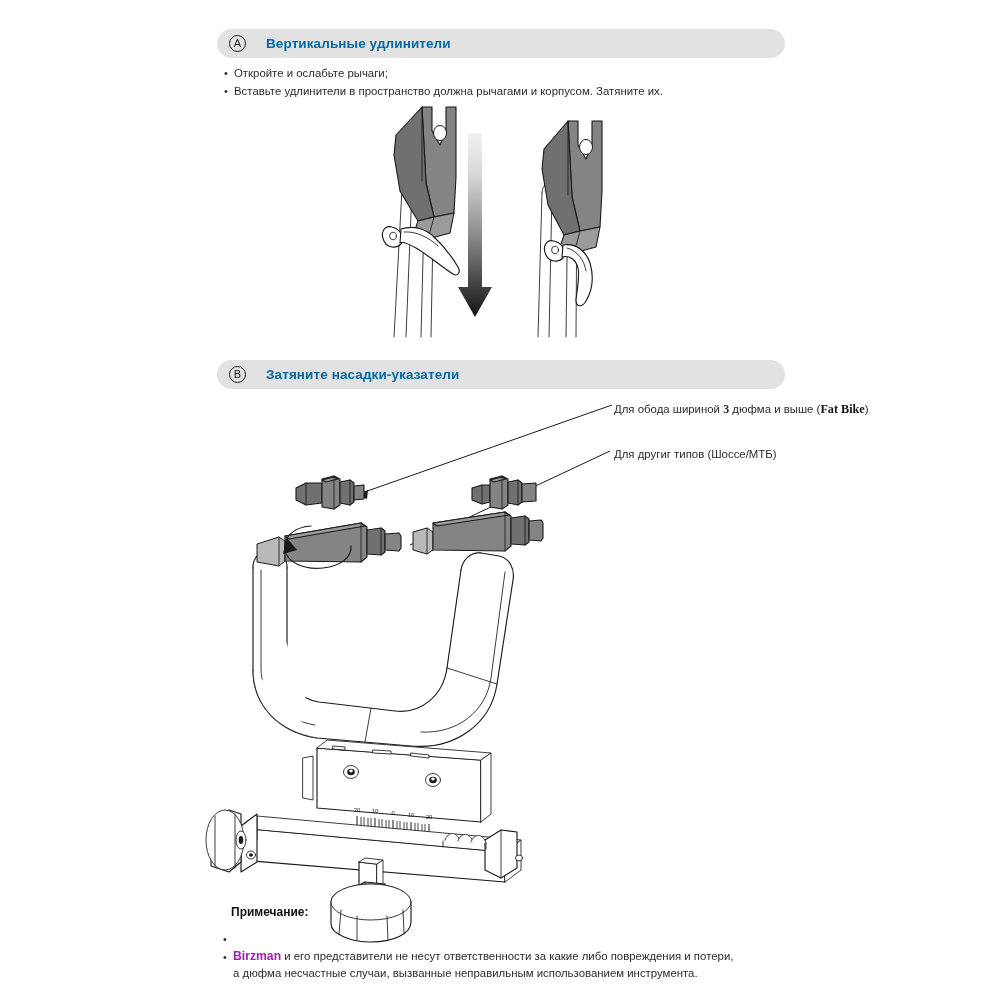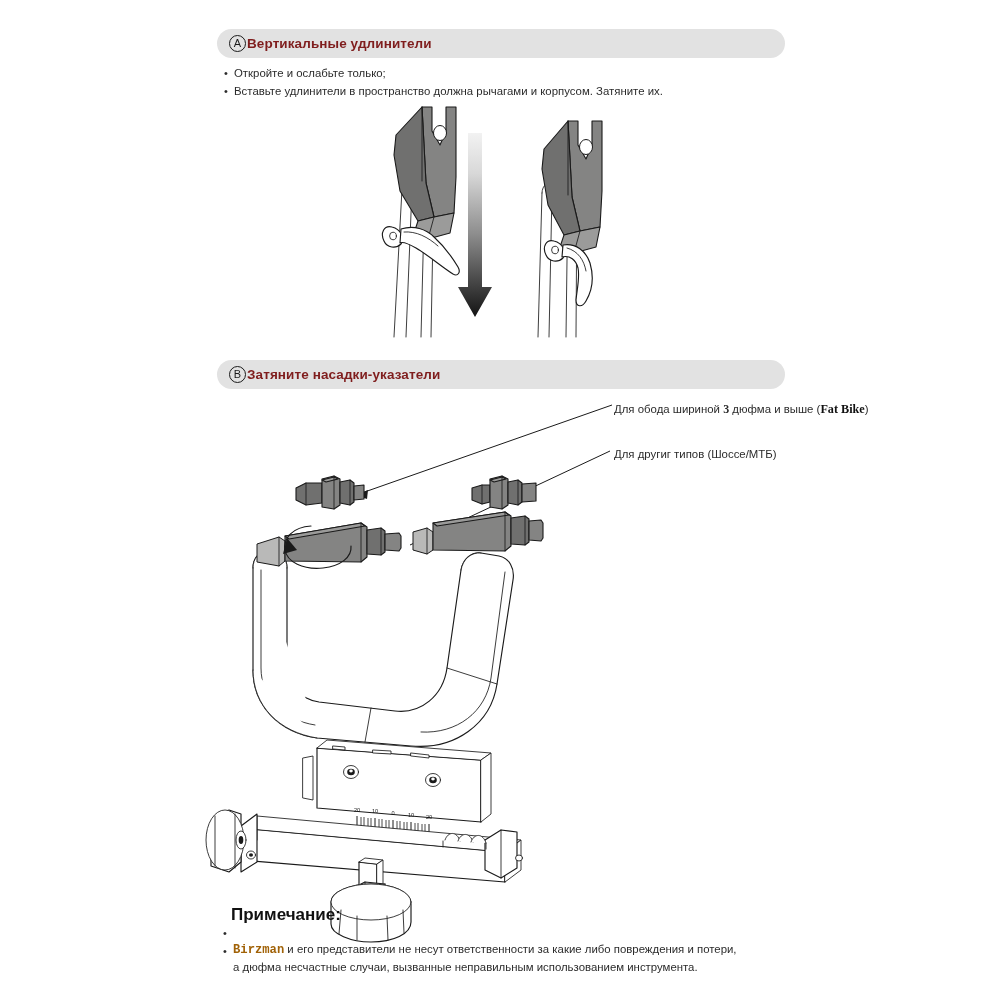--- a/index.html
+++ b/index.html
@@ -33,24 +33,24 @@
     border: 1.3px solid #1a1a1a;
     border-radius: 50%;
     display: flex; align-items: center; justify-content: center;
     font-size: 11px;
     font-weight: normal;
     color: #1a1a1a;
     line-height: 1;
     flex: 0 0 auto;
   }
   .section-title {
-    margin-left: 1px;
+    margin-left: 20px;
     font-size: 13.5px;
     font-weight: bold;
-    color: #7f1d1d;
+    color: #0369a1;
     letter-spacing: 0.1px;
   }
 
   
   .bullets {
     position: absolute;
     font-size: 11.4px;
     color: #2b2b2b;
     line-height: 1.55;
   }
@@ -69,30 +69,30 @@
     position: absolute;
     left: 223px;
     top: 905px;
     width: 560px;
     font-size: 11.4px;
     color: #2b2b2b;
   }
   #notes .notes-title {
     font-weight: bold;
     color: #111111;
-    font-size: 17px;
-    margin-bottom: 0;
+    font-size: 12px;
+    margin-bottom: 12px;
     padding-left: 8px;
   }
   #notes .bullet-row { margin-bottom: 1px; }
   .brand {
-    font-family: Liberation Mono, monospace;
+    font-family: Liberation Sans, sans-serif;
     font-weight: bold;
     font-size: 12.2px;
-    color: #a16207;
+    color: #a21caf;
   }
   .cont-line { padding-left: 10px; }
 
   
   .callout {
     position: absolute;
     font-size: 11.4px;
     color: #2b2b2b;
     white-space: nowrap;
     text-align: center;
@@ -131,21 +131,21 @@
 <div id="page">
 
   <div class="section-header" style="top:29px;">
     <div class="badge">A</div>
     <div class="section-title">Вертикальные удлинители</div>
   </div>
 
   <div class="bullets" style="left:224px; top:65px; width:530px;">
     <div class="bullet-row">
       <span class="bullet-dot">•</span>
-      <span class="bullet-text">Откройте и ослабьте только;</span>
+      <span class="bullet-text">Откройте и ослабьте рычаги;</span>
     </div>
     <div class="bullet-row">
       <span class="bullet-dot">•</span>
       <span class="bullet-text">Вставьте удлинители в пространство должна рычагами и корпусом. Затяните их.</span>
     </div>
   </div>
 
   <div class="art" style="left:370px; top:105px;">
     <svg width="160" height="235" viewBox="0 0 160 235">
       <defs>

